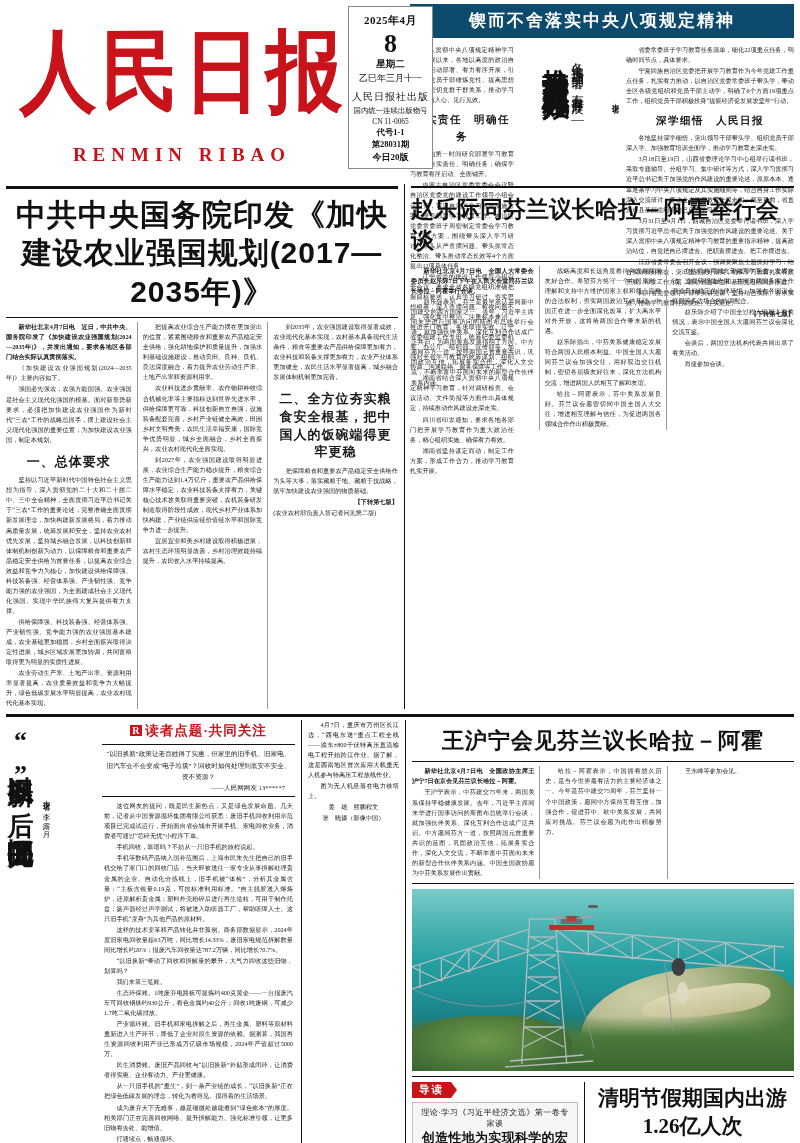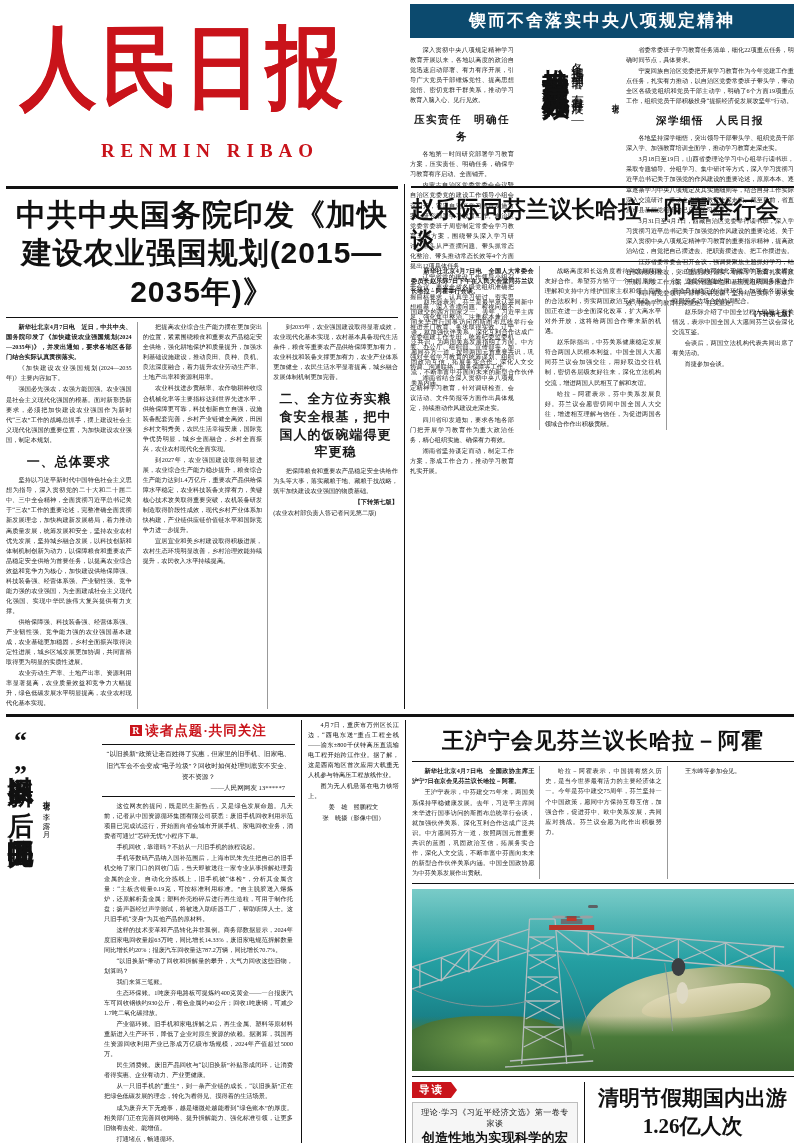--- a/index.html
+++ b/index.html
@@ -202,20 +202,32 @@
 <div class="page">
 
   <div class="masthead">
 
     <div class="mh-left">
       <div style="display:flex;align-items:center;">
         <div style="flex:1;">
           <div class="logo">人民日报</div>
           <div class="logo-pinyin">RENMIN RIBAO</div>
         </div>
+        <div class="mh-box">
+          <div class="line ym">2025年4月</div>
+          <div class="day">8</div>
+          <div class="line wd">星期二</div>
+          <div class="line lunar">乙巳年三月十一</div>
+          <div class="line pub">人民日报社出版</div>
+          <div class="line sm">国内统一连续出版物号</div>
+          <div class="line sm">CN 11-0065</div>
+          <div class="line sm2">代号1-1</div>
+          <div class="line sm2">第28031期</div>
+          <div class="line bold-sm">今日20版</div>
+        </div>
       </div>
     </div>
 
     <div class="tr-pack">
       <div class="redbar">锲而不舍落实中央八项规定精神</div>
 
       <div class="tr-body">
 
         <div class="tr-col" style="width:104px;padding-right:4px;">
           <p>深入贯彻中央八项规定精神学习教育开展以来，各地以高度的政治自觉迅速启动部署、有力有序开展，引导广大党员干部锤炼党性、提高思想觉悟、密切党群干群关系，推动学习教育入脑入心、见行见效。</p>
@@ -249,21 +261,21 @@
           <p style="text-indent:0;text-align:right;font-weight:bold;">【下转第七版】</p>
         </div>
       </div>
     </div>
   </div>
 
   <div style="display:flex;">
 
     <div style="width:398px;box-sizing:border-box;padding-right:6px;">
       <div class="rule r3" style="margin:2px 0 0;"></div>
-      <div class="mainhead">中共中央国务院印发《加快建设农业强国规划(2015—2035年)》</div>
+      <div class="mainhead">中共中央国务院印发《加快建设农业强国规划(2017—2035年)》</div>
       <div class="rule r1" style="margin:0 0 4px;"></div>
 
       <div class="cols">
         <div class="col bt" style="width:33.33%;padding-right:5px;">
           <p class="lead">新华社北京4月7日电　近日，中共中央、国务院印发了《加快建设农业强国规划(2024—2035年)》，并发出通知，要求各地区各部门结合实际认真贯彻落实。</p>
           <p>《加快建设农业强国规划(2024—2035年)》主要内容如下。</p>
           <p>强国必先强农，农强方能国强。农业强国是社会主义现代化强国的根基。面对新形势新要求，必须把加快建设农业强国作为新时代“三农”工作的战略总抓手，摆上建设社会主义现代化强国的重要位置，为加快建设农业强国，制定本规划。</p>
           <div class="subhead-num">一、总体要求</div>
           <p>坚持以习近平新时代中国特色社会主义思想为指导，深入贯彻党的二十大和二十届二中、三中全会精神，全面贯彻习近平总书记关于“三农”工作的重要论述，完整准确全面贯彻新发展理念，加快构建新发展格局，着力推动高质量发展，统筹发展和安全，坚持农业农村优先发展，坚持城乡融合发展，以科技创新和体制机制创新为动力，以保障粮食和重要农产品稳定安全供给为首要任务，以提高农业综合效益和竞争力为核心，加快建设供给保障强、科技装备强、经营体系强、产业韧性强、竞争能力强的农业强国，为全面建成社会主义现代化强国、实现中华民族伟大复兴提供有力支撑。</p>
           <p>供给保障强、科技装备强、经营体系强、产业韧性强、竞争能力强的农业强国基本建成，农业基础更加稳固，乡村全面振兴取得决定性进展，城乡区域发展更加协调，共同富裕取得更为明显的实质性进展。</p>

